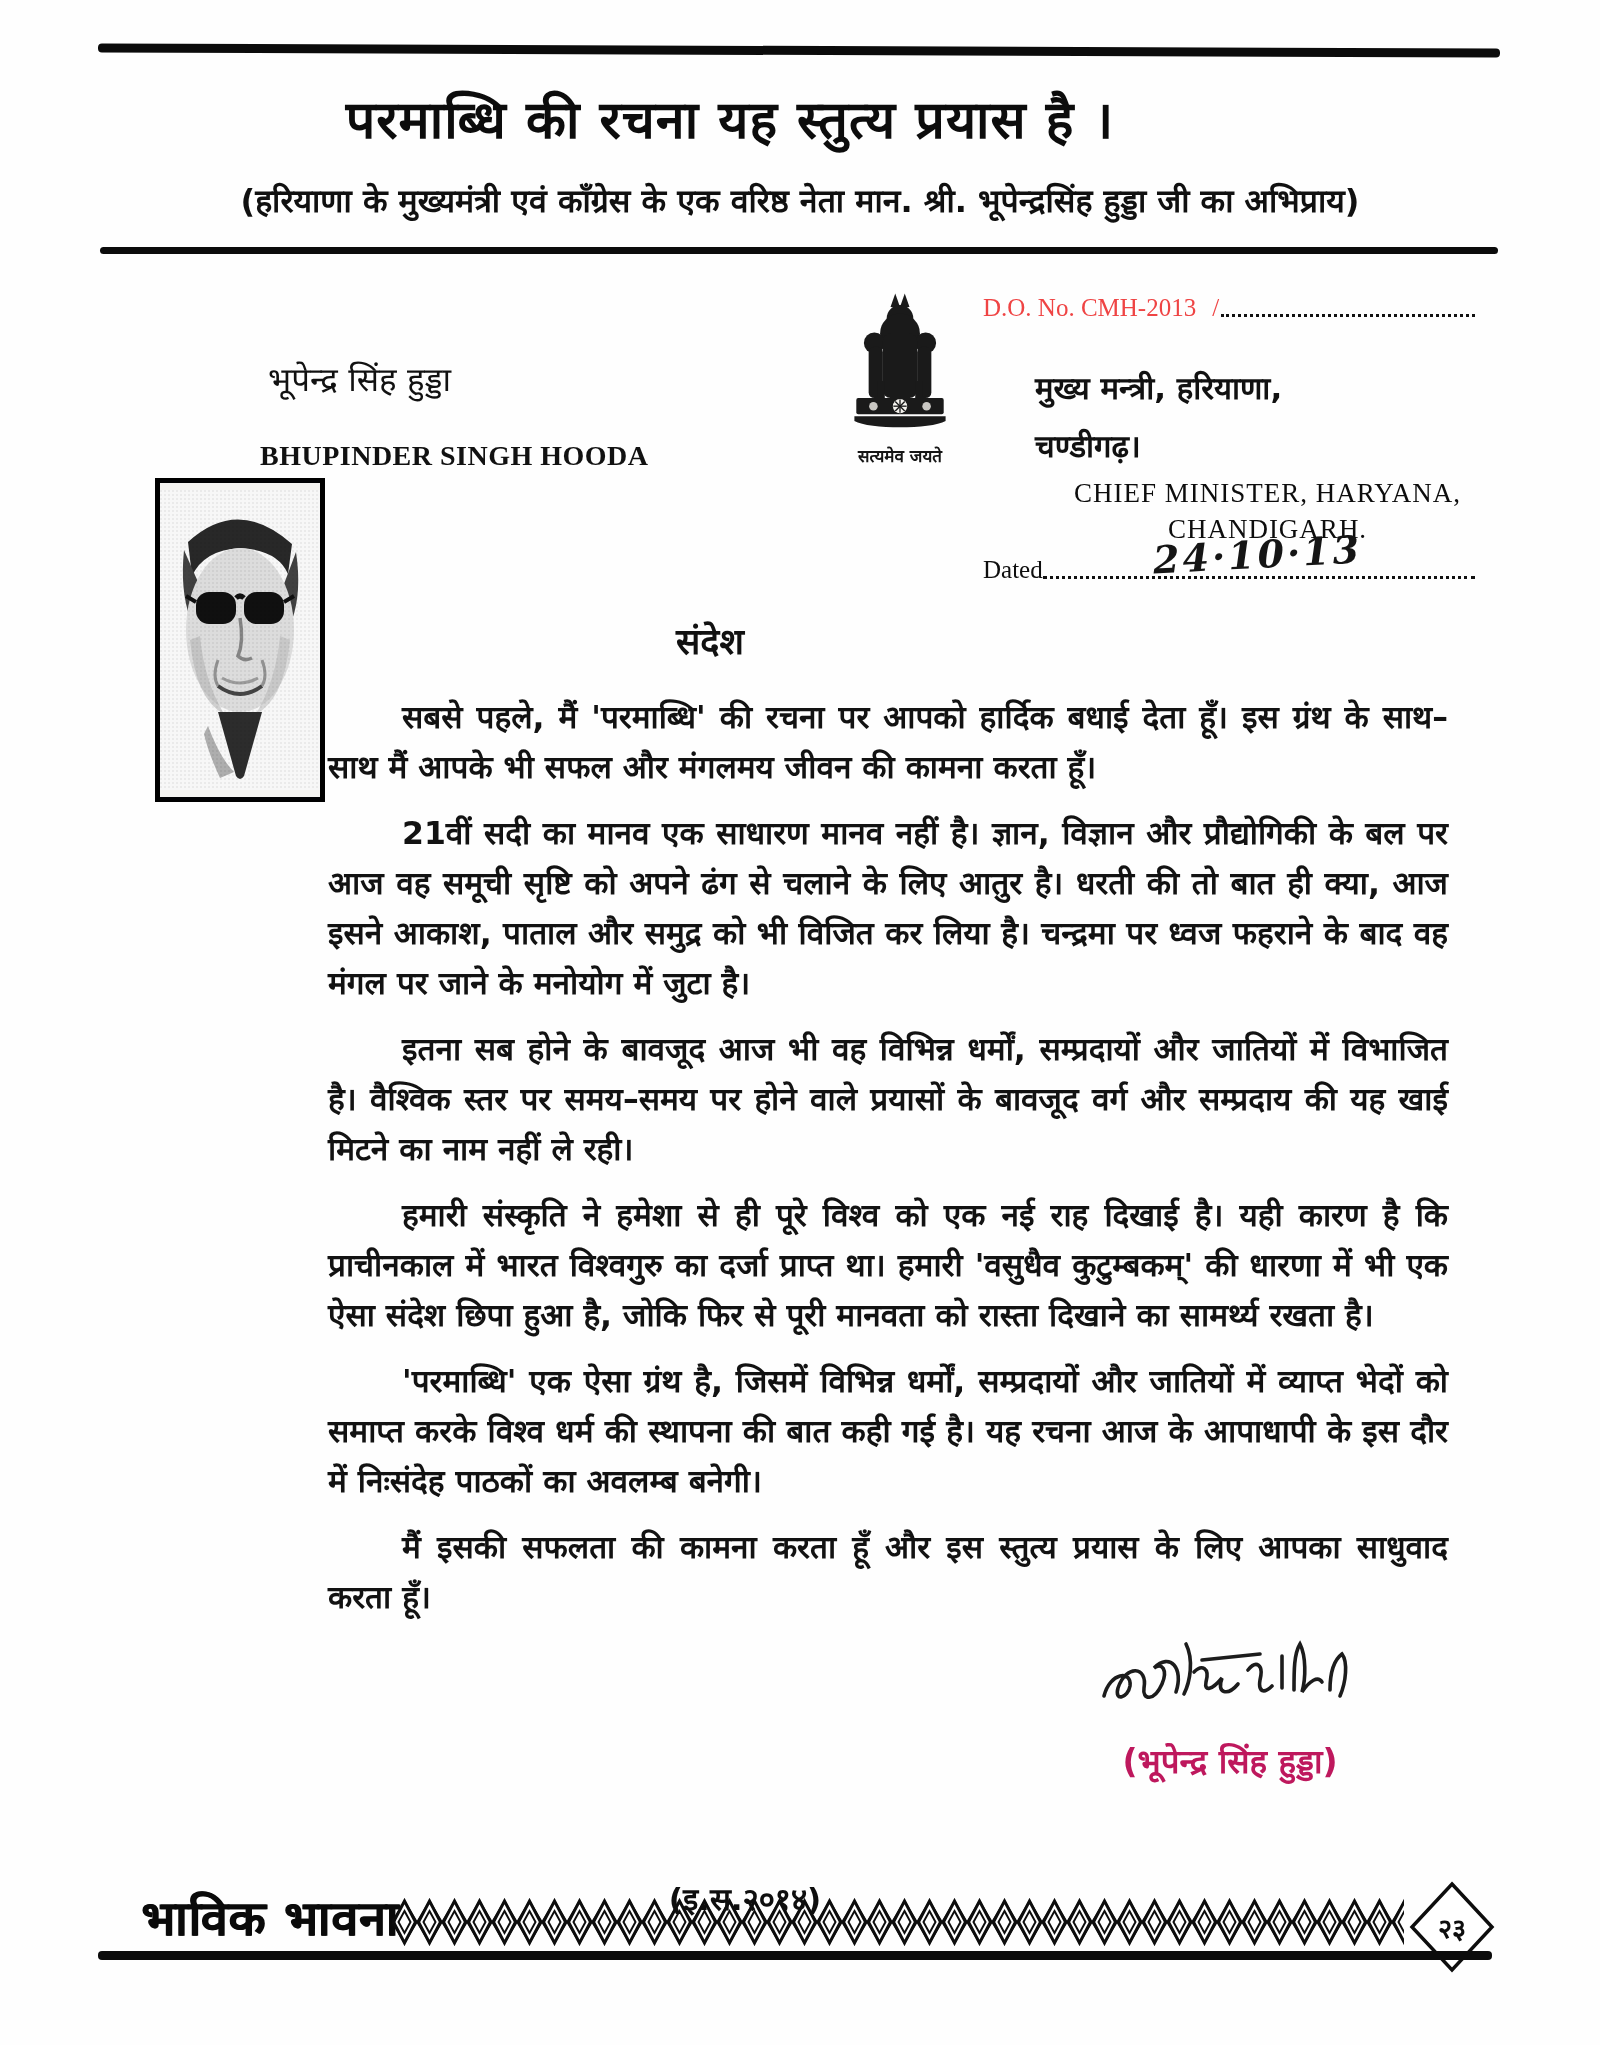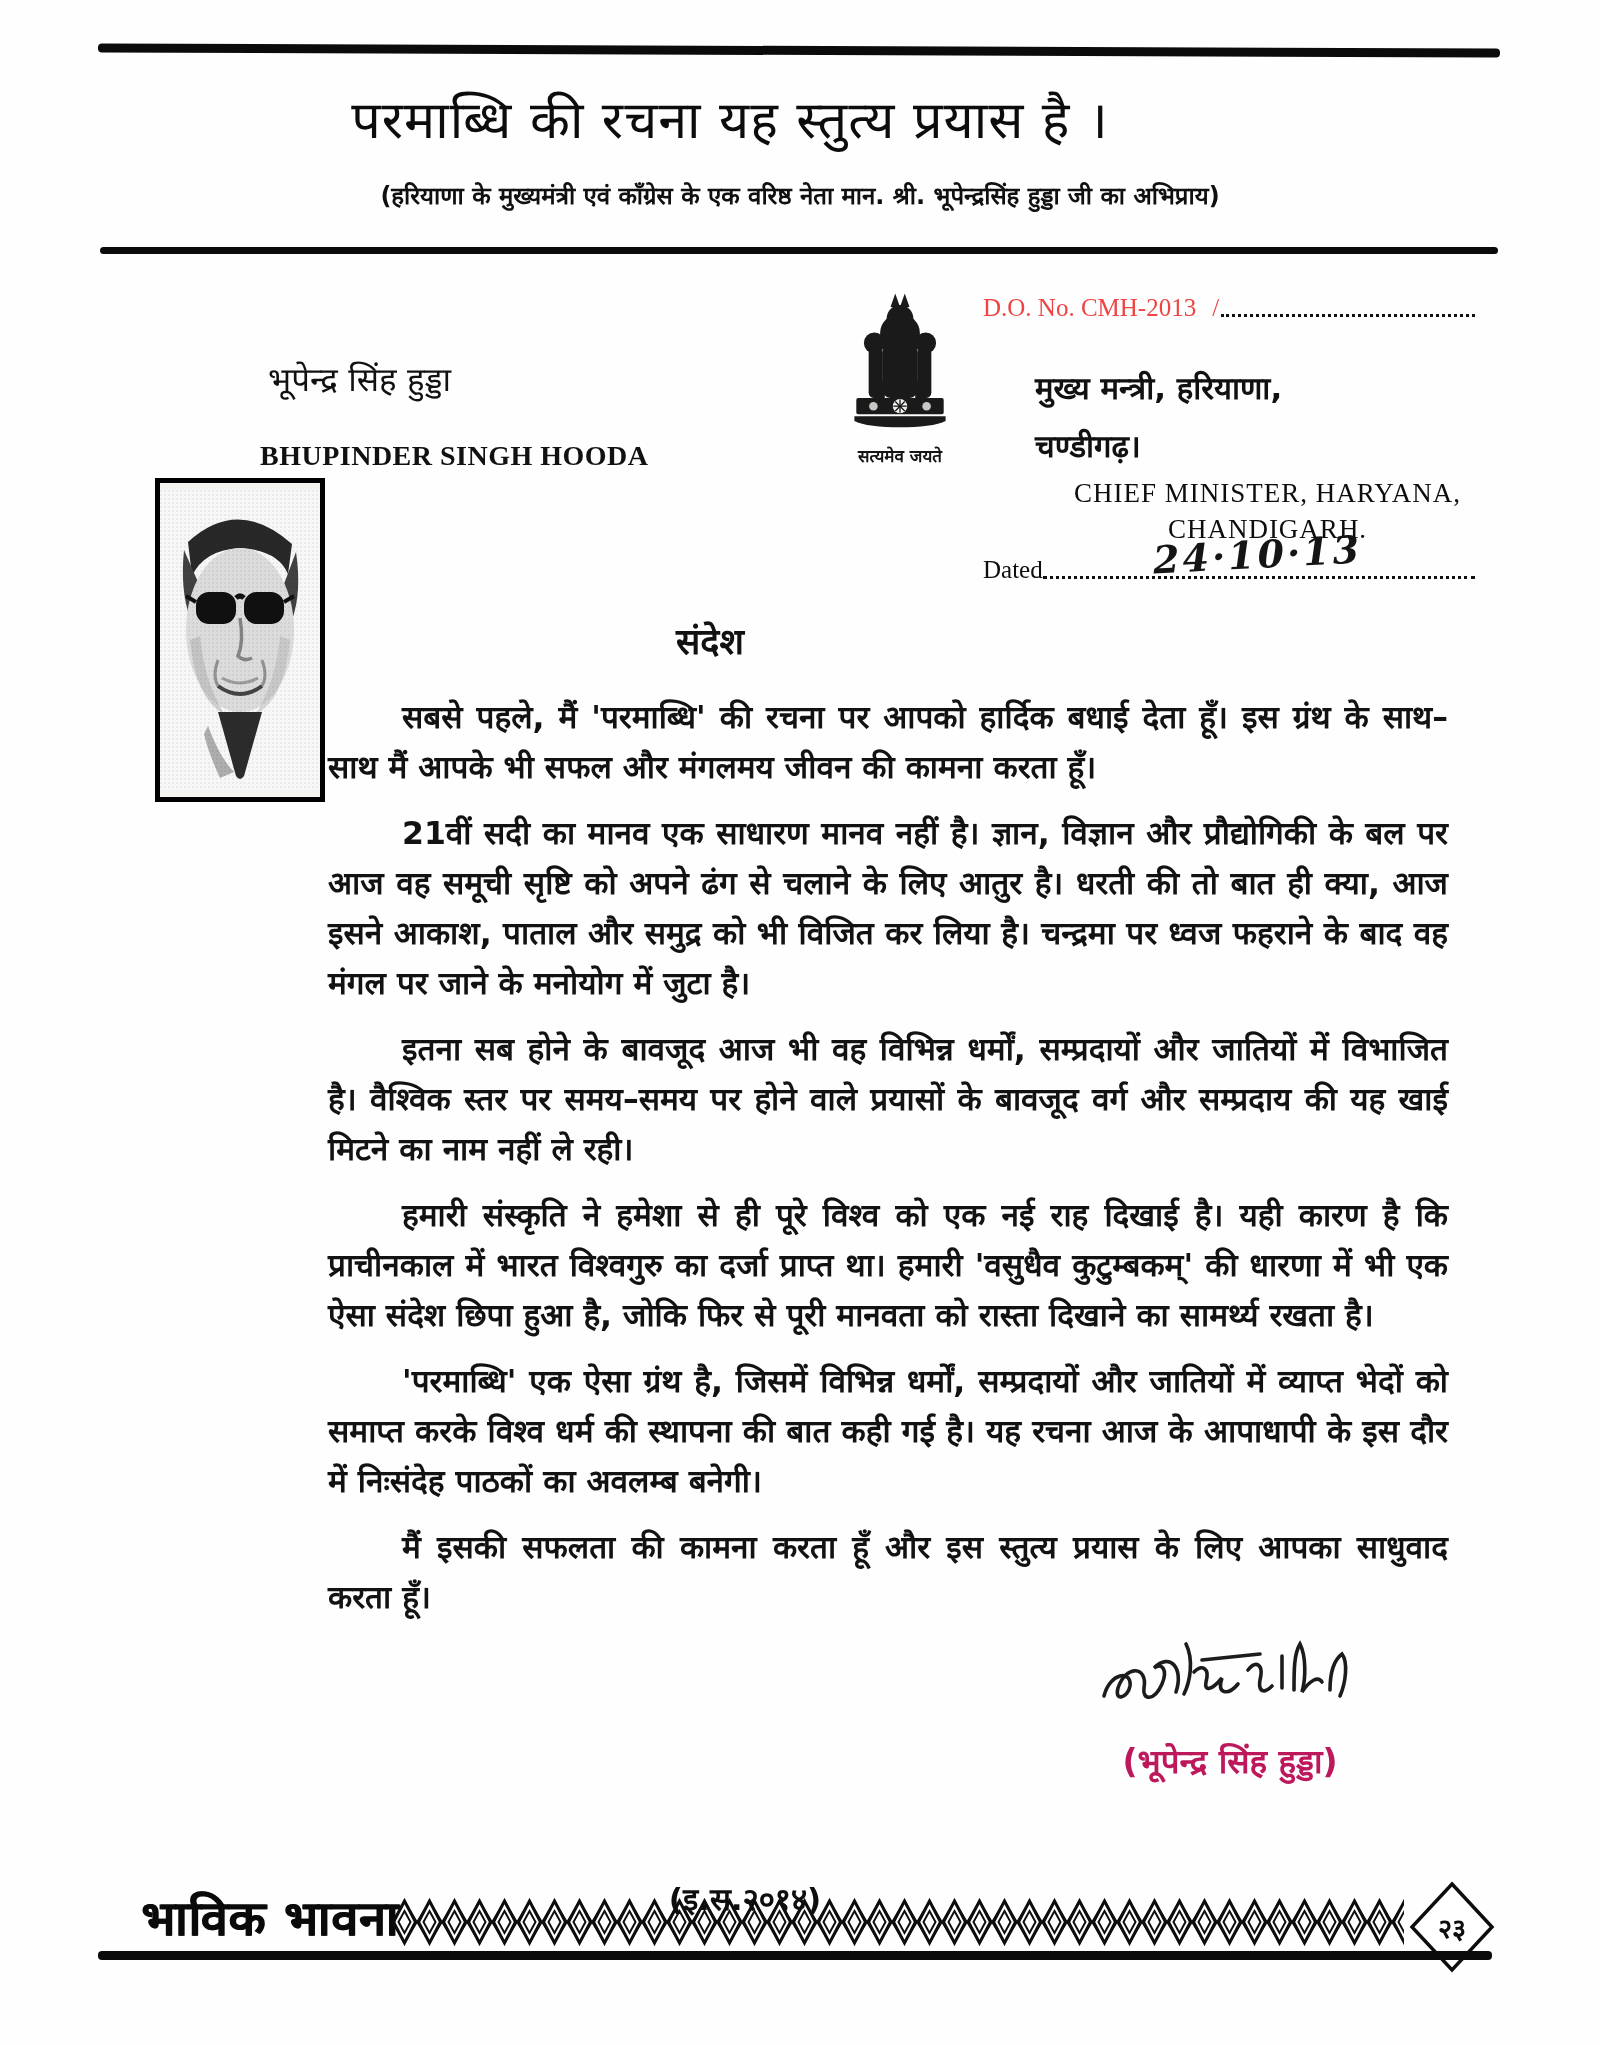--- a/index.html
+++ b/index.html
@@ -9,25 +9,25 @@
     font-family:"DejaVu Sans","Liberation Sans",sans-serif;
     overflow:hidden;
   }
   .rule{position:absolute;background:#0b0b0b;border-radius:4px;}
   .rule-top{left:98px;top:46px;width:1402px;height:9px;transform:rotate(.2deg);}
   .rule-mid{left:100px;top:247px;width:1398px;height:7px;}
   .rule-bottom{left:98px;top:1951px;width:1394px;height:9px;}
 
   .title{
     position:absolute;left:0;top:82px;width:1460px;text-align:center;
-    font-size:52px;font-weight:400;letter-spacing:1px;color:#0c0c0c;
+    font-size:52px;font-weight:700;letter-spacing:1px;color:#0c0c0c;
   }
   .subtitle{
     position:absolute;left:0;top:178px;width:1600px;text-align:center;
-    font-size:24px;font-weight:700;color:#101010;
+    font-size:32px;font-weight:700;color:#101010;
   }
 
   
   .name-hi{position:absolute;left:268px;top:356px;font-size:33px;font-weight:400;}
   .name-en{
     position:absolute;left:260px;top:412px;font-size:28px;font-weight:700;
     font-family:"Liberation Serif","DejaVu Serif",serif;letter-spacing:.5px;margin-top:28px;
   }
   .photo{
     position:absolute;left:155px;top:478px;width:170px;height:324px;

